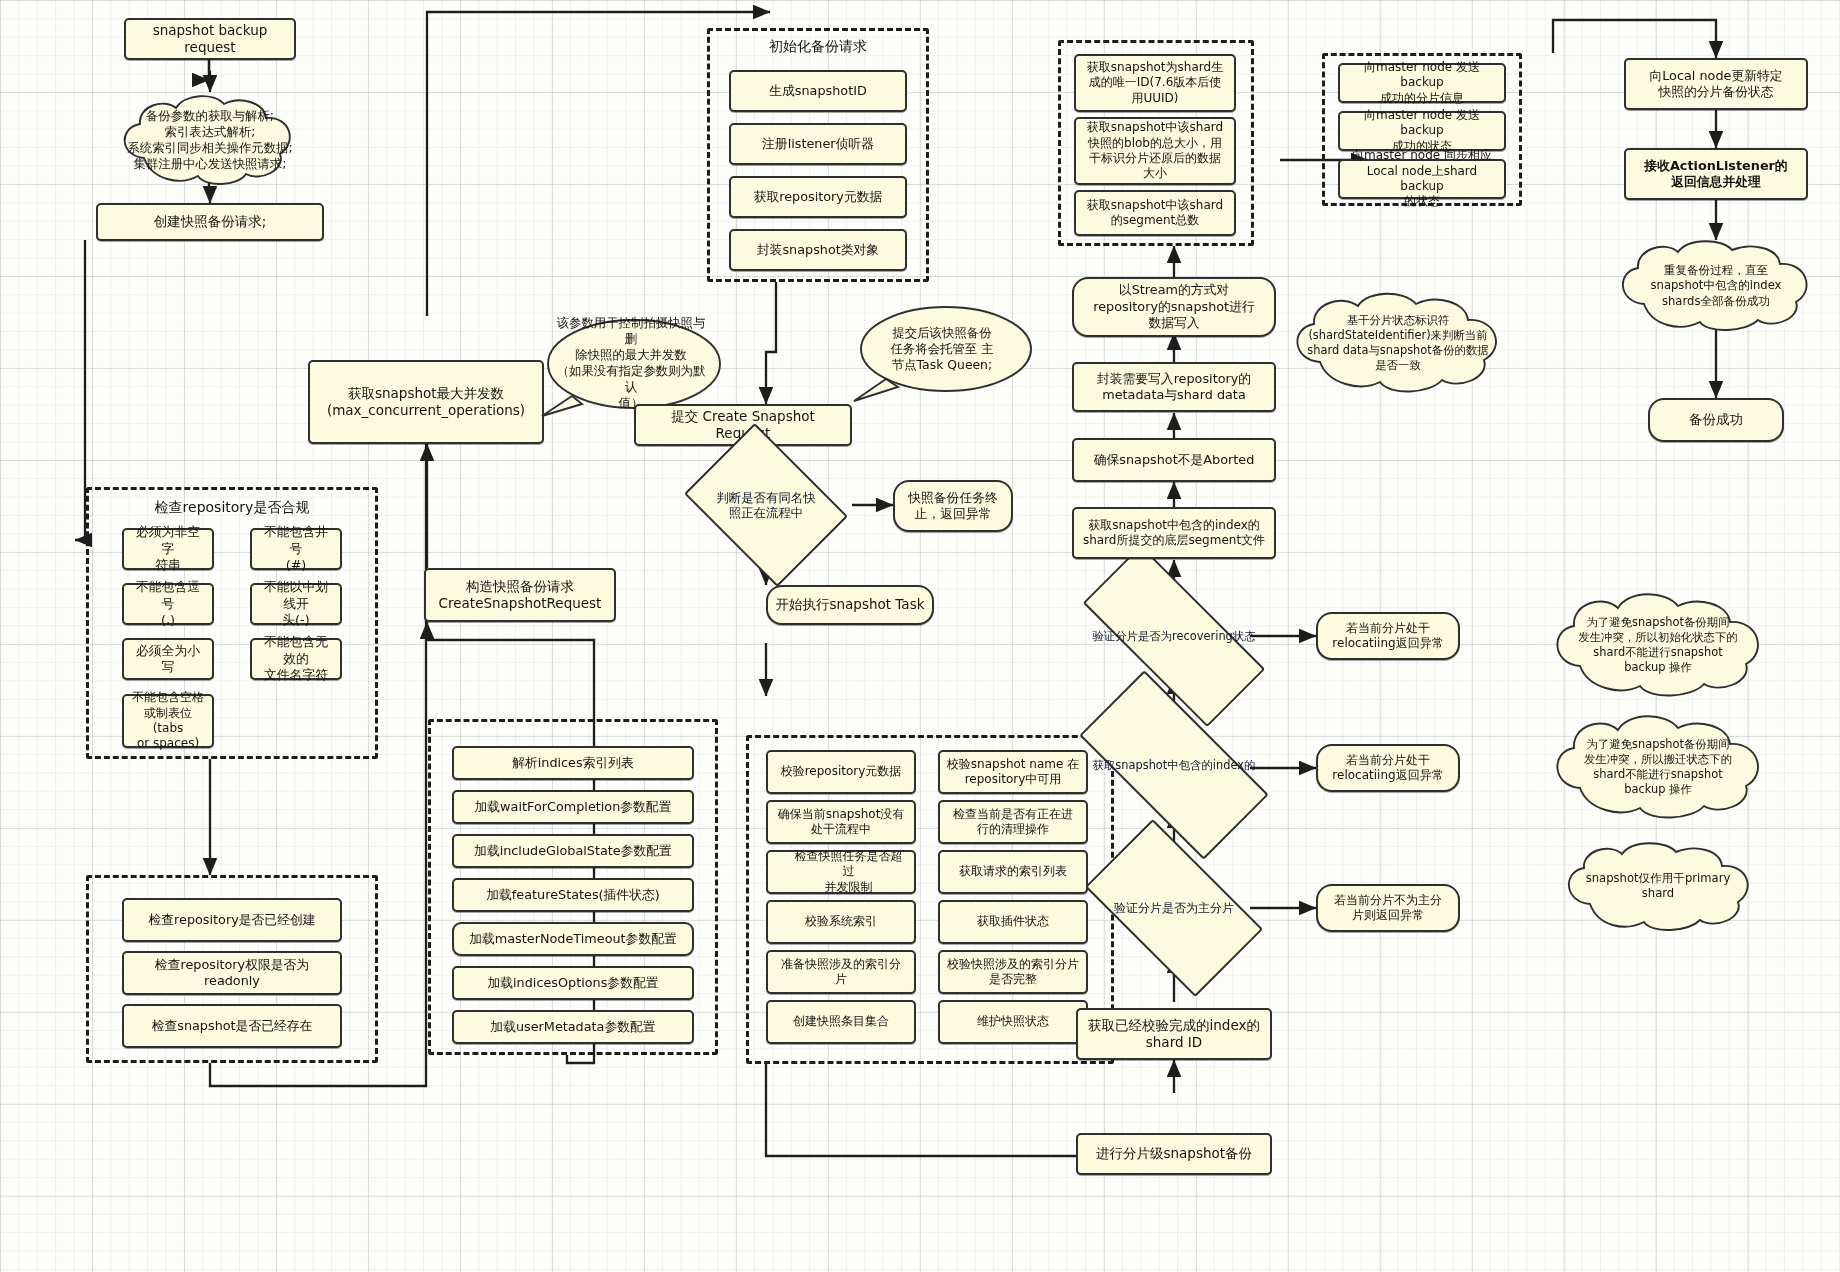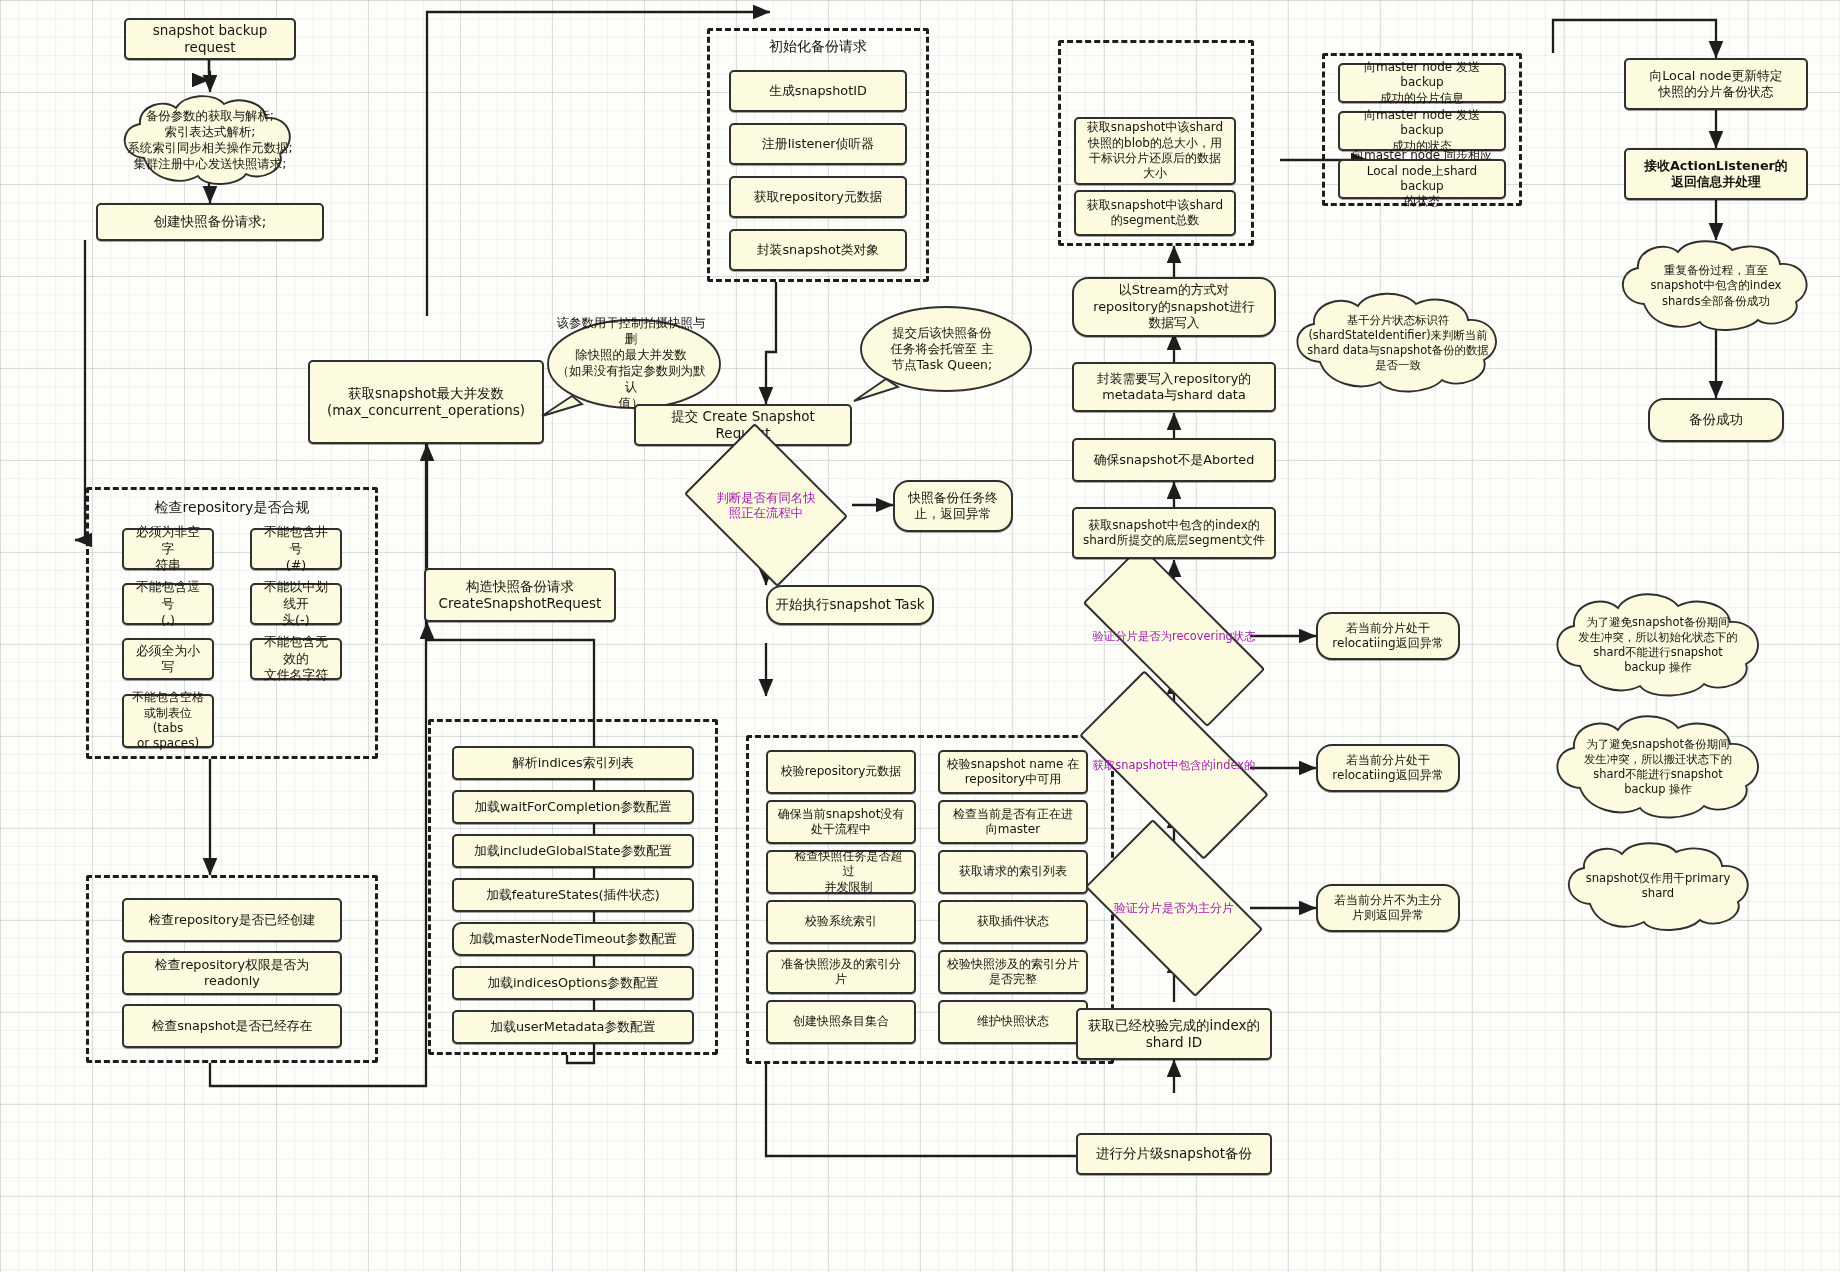--- a/index.html
+++ b/index.html
@@ -67,21 +67,21 @@
   .diamond .dshape{
     position:absolute;inset:0;
     background:#fcfbe0;
     border:2.2px solid #2f2f2f;
     transform:rotate(45deg);
     border-radius:3px;
   }
   .diamond .dlabel{
     position:relative;z-index:2;
     font-size:12.4px;line-height:1.25;text-align:center;
-    color:#a21caf;white-space:pre-line;
+    color:#0f172a;white-space:pre-line;
     padding:0 4px;
   }
 
   
   .cloud{
     position:absolute;
     display:flex;align-items:center;justify-content:center;
     text-align:center;
   }
   .cloud .ctext{
@@ -300,21 +300,21 @@
   <div class="node xs" style="left:766px;top:850px;width:150px;height:44px;padding-left:21px;">检查快照任务是否超过
 并发限制</div>
   <div class="node xs" style="left:766px;top:900px;width:150px;height:44px;">校验系统索引</div>
   <div class="node xs" style="left:766px;top:950px;width:150px;height:44px;">准备快照涉及的索引分
 片</div>
   <div class="node xs" style="left:766px;top:1000px;width:150px;height:44px;">创建快照条目集合</div>
 
   <div class="node xs" style="left:938px;top:750px;width:150px;height:44px;">校验snapshot name 在
 repository中可用</div>
   <div class="node xs" style="left:938px;top:800px;width:150px;height:44px;">检查当前是否有正在进
-向master</div>
+行的清理操作</div>
   <div class="node xs" style="left:938px;top:850px;width:150px;height:44px;">获取请求的索引列表</div>
   <div class="node xs" style="left:938px;top:900px;width:150px;height:44px;">获取插件状态</div>
   <div class="node xs" style="left:938px;top:950px;width:150px;height:44px;">校验快照涉及的索引分片
 是否完整</div>
   <div class="node xs" style="left:938px;top:1000px;width:150px;height:44px;">维护快照状态</div>
 
   <div class="node" style="left:1176px;top:1093px;width:0;height:0;opacity:0;"></div>
   <div class="node" style="left:1174px;top:1093px;width:0;height:0;opacity:0;"></div>
   <div class="node" style="left:1176px;top:1093px;width:0;height:0;opacity:0;"></div>
   <div class="node" style="left:1176px;top:1196px;width:196px;height:0;opacity:0;"></div>
@@ -365,20 +365,23 @@
                C156,4 186,12 188,30 C216,28 226,58 204,70 C210,88 178,100 162,90
                C150,104 110,106 100,92 C80,102 48,94 40,72 Z" fill="#fcfbe0" stroke="#2f2f2f" stroke-width="1.9"></path>
     </svg>
     <div class="ctext" style="font-size:11.4px;padding:0 10px;">基干分片状态标识符
 (shardStateIdentifier)来判断当前
 shard data与snapshot备份的数据
 是否一致</div>
   </div>
 
   <div class="group" style="left:1058px;top:40px;width:196px;height:206px;"></div>
+  <div class="node xs" style="left:1074px;top:54px;width:162px;height:58px;">获取snapshot为shard生
+成的唯一ID(7.6版本后使
+用UUID)</div>
   <div class="node xs" style="left:1074px;top:117px;width:162px;height:68px;">获取snapshot中该shard
 快照的blob的总大小，用
 干标识分片还原后的数据
 大小</div>
   <div class="node xs" style="left:1074px;top:190px;width:162px;height:46px;">获取snapshot中该shard
 的segment总数</div>
 
   <div class="group" style="left:1322px;top:53px;width:200px;height:153px;"></div>
   <div class="node xs" style="left:1338px;top:63px;width:168px;height:40px;">向master node 发送backup
 成功的分片信息</div>

